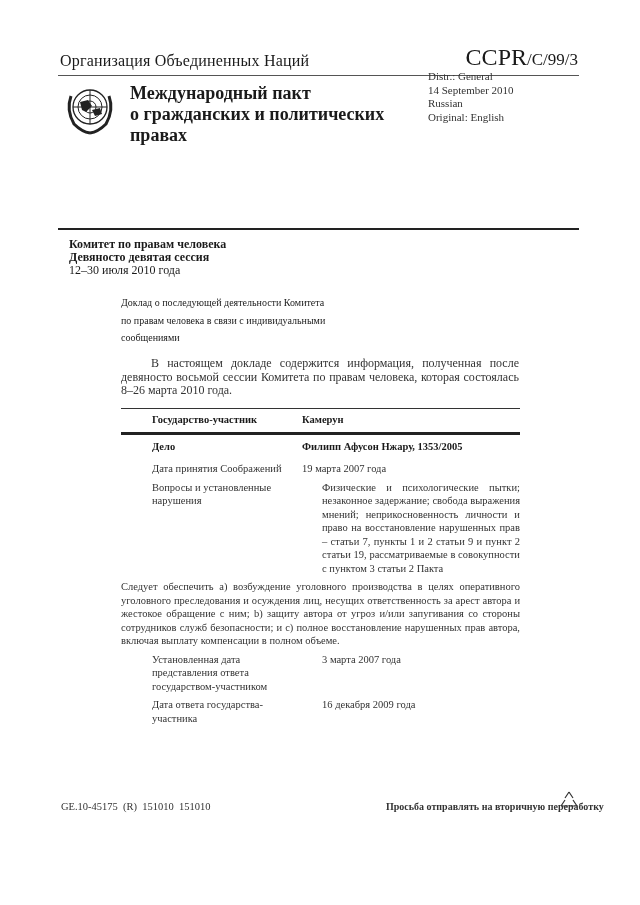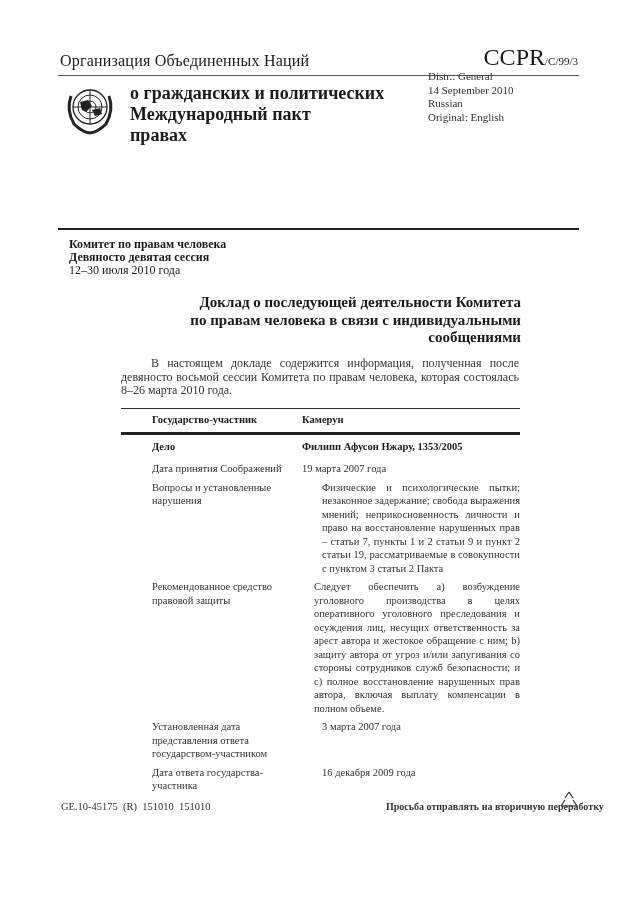--- a/index.html
+++ b/index.html
@@ -1,29 +1,29 @@
 <!DOCTYPE html>
 <html><head>
 <meta charset="utf-8">
 <style>
   html, body { margin: 0; padding: 0; background: #ffffff; }
   body { width: 640px; height: 905px; position: relative; overflow: hidden;
          font-family: "Liberation Serif", "DejaVu Serif", serif; color: #1a1a1a; }
   .abs { position: absolute; }
   .org { left: 60px; top: 52px; font-size: 16px; letter-spacing: 0.2px; }
   .sym { right: 62px; top: 44px; font-size: 24px; }
-  .sym small { font-size: 11px; }
+  .sym small { font-size: 17px; }
   .rule-top { left: 58px; top: 75px; width: 521px; height: 1px; background: #555; }
   .logo { left: 64px; top: 80px; width: 52px; height: 60px; }
   .title { left: 130px; top: 83px; font-size: 18px; font-weight: bold; line-height: 21px; }
   .distr { left: 428px; top: 70px; font-size: 11px; line-height: 13.5px; color: #333; }
   .rule-thick { left: 58px; top: 228px; width: 521px; height: 2px; background: #222; }
   .committee { left: 69px; top: 238px; font-size: 12px; line-height: 13px; }
   .committee .b { font-weight: bold; }
-  .doc-title { left: 121px; top: 294px; width: 400px; font-size: 15px; font-weight: bold; line-height: 17.5px; text-align: right; }
+  .doc-title { left: 121px; top: 294px; width: 400px; font-size: 10px; font-weight: normal; line-height: 17.5px; }
   .intro { left: 121px; top: 357px; width: 398px; font-size: 12px; line-height: 13.5px; text-align: justify; text-indent: 30px; color: #333; }
   .tbl { left: 121px; top: 408px; width: 399px; }
   .tbl .line1 { height: 1px; background: #333; }
   .tbl .line2 { height: 3px; background: #222; }
   .row { display: flex; font-size: 10.5px; line-height: 13.5px; color: #333; }
   .row .c1 { width: 150px; flex: none; margin-left: 31px; }
   .row .c2 { flex: 1; text-align: justify; }
   .row.hdr { font-weight: bold; padding: 4px 0 5px; color: #1a1a1a; }
   .row.case { font-weight: bold; padding: 5px 0 4px; color: #1a1a1a; }
   .row.norm { padding-top: 5px; }
@@ -46,22 +46,22 @@
     <line x1="26" y1="10" x2="26" y2="44" stroke="#222" stroke-width="1"></line>
     <line x1="9" y1="27" x2="43" y2="27" stroke="#222" stroke-width="1"></line>
     <path d="M16 22 L24 20 L28 26 L22 32 L18 30 Z" fill="#222"></path>
     <path d="M28 30 L36 28 L38 34 L31 36 Z" fill="#222"></path>
     <path d="M7 16 Q2 30 10 44 Q18 52 26 53" fill="none" stroke="#222" stroke-width="3"></path>
     <path d="M45 16 Q50 30 42 44 Q34 52 26 53" fill="none" stroke="#222" stroke-width="3"></path>
   </svg>
 </div>
 
 <div class="abs title">
+  <div>Международный пакт</div>
   <div>о гражданских и политических</div>
-  <div>Международный пакт</div>
   <div>правах</div>
 </div>
 
 <div class="abs distr">
   <div>Distr.: General</div>
   <div>14 September 2010</div>
   <div>Russian</div>
   <div>Original: English</div>
 </div>
 
@@ -94,21 +94,20 @@
   </div>
   <div class="row norm">
     <div class="c1">Дата принятия Соображений</div>
     <div class="c2">19 марта 2007 года</div>
   </div>
   <div class="row norm">
     <div class="c1" style="padding-right:20px">Вопросы и установленные нарушения</div>
     <div class="c2">Физические и психологические пытки; незаконное задержание; свобода выражения мнений; неприкосновенность личности и право на восстановление нарушенных прав – статьи 7, пункты 1 и 2 статьи 9 и пункт 2 статьи 19, рассматриваемые в совокупности с пунктом 3 статьи 2 Пакта</div>
   </div>
   <div class="row norm">
-    <div class="c1" style="padding-right:12px">Рекомендованное средство правовой защиты</div>
     <div class="c2">Следует обеспечить a) возбуждение уголовного производства в целях оперативного уголовного преследования и осуждения лиц, несущих ответственность за арест автора и жестокое обращение с ним; b) защиту автора от угроз и/или запугивания со стороны сотрудников служб безопасности; и c) полное восстановление нарушенных прав автора, включая выплату компенсации в полном объеме.</div>
   </div>
   <div class="row norm">
     <div class="c1" style="padding-right:20px">Установленная дата представления ответа государством-участником</div>
     <div class="c2">3 марта 2007 года</div>
   </div>
   <div class="row norm">
     <div class="c1" style="padding-right:20px">Дата ответа государства-участника</div>
     <div class="c2">16 декабря 2009 года</div>
   </div>

